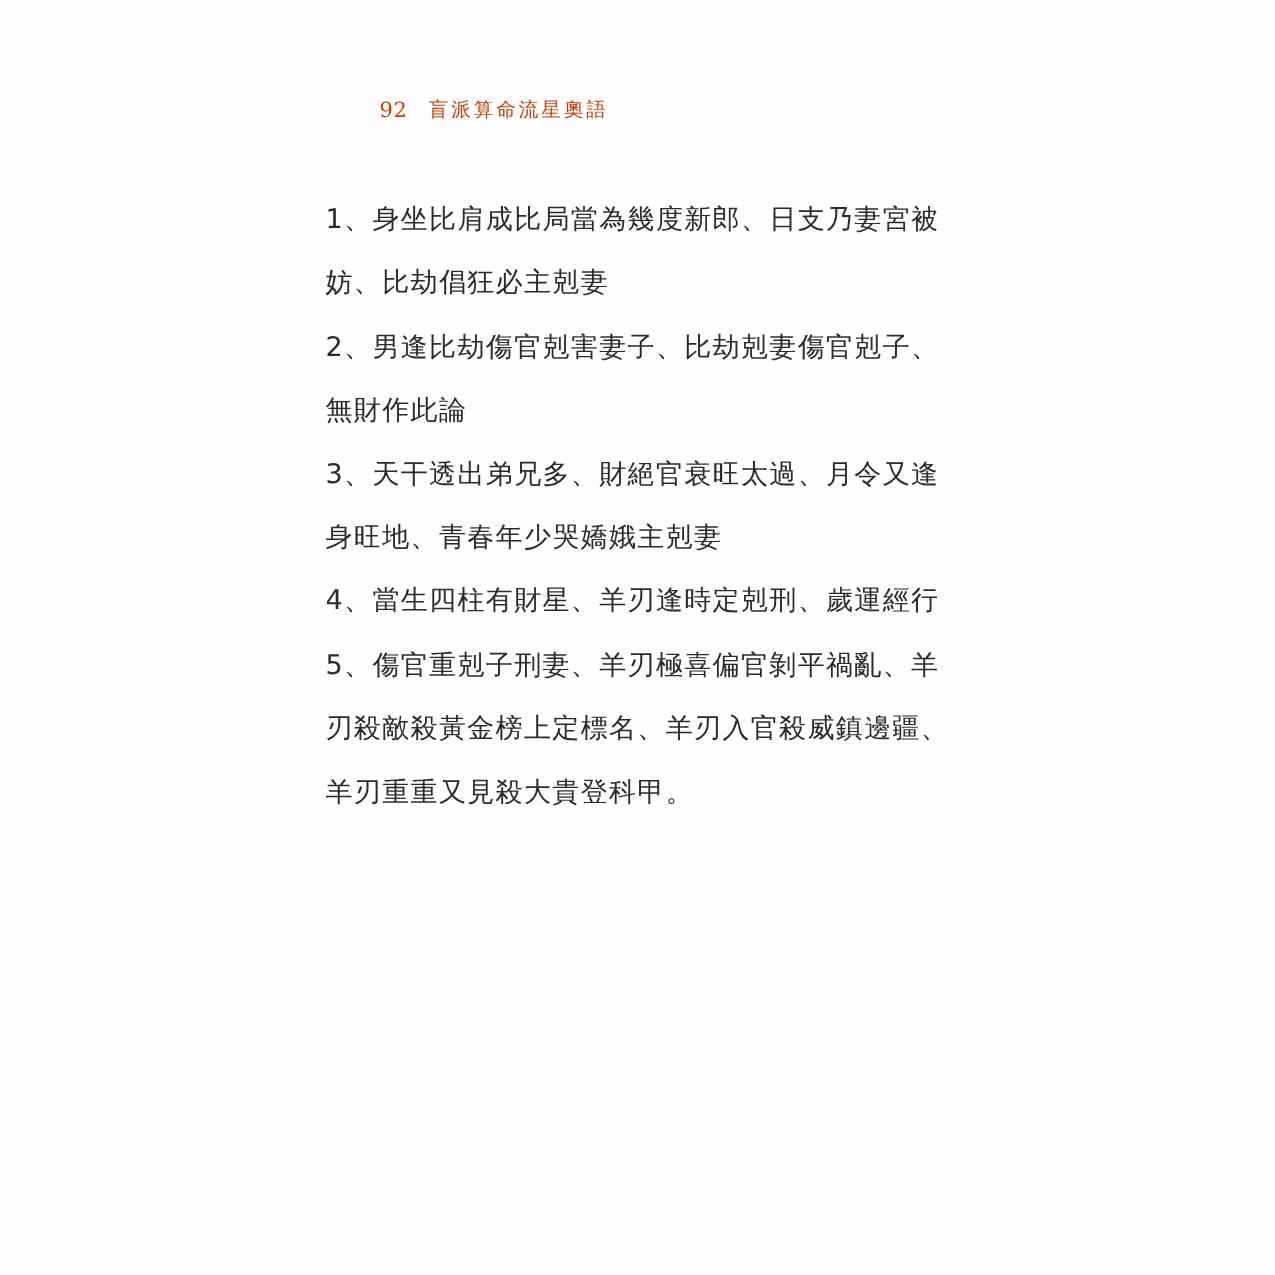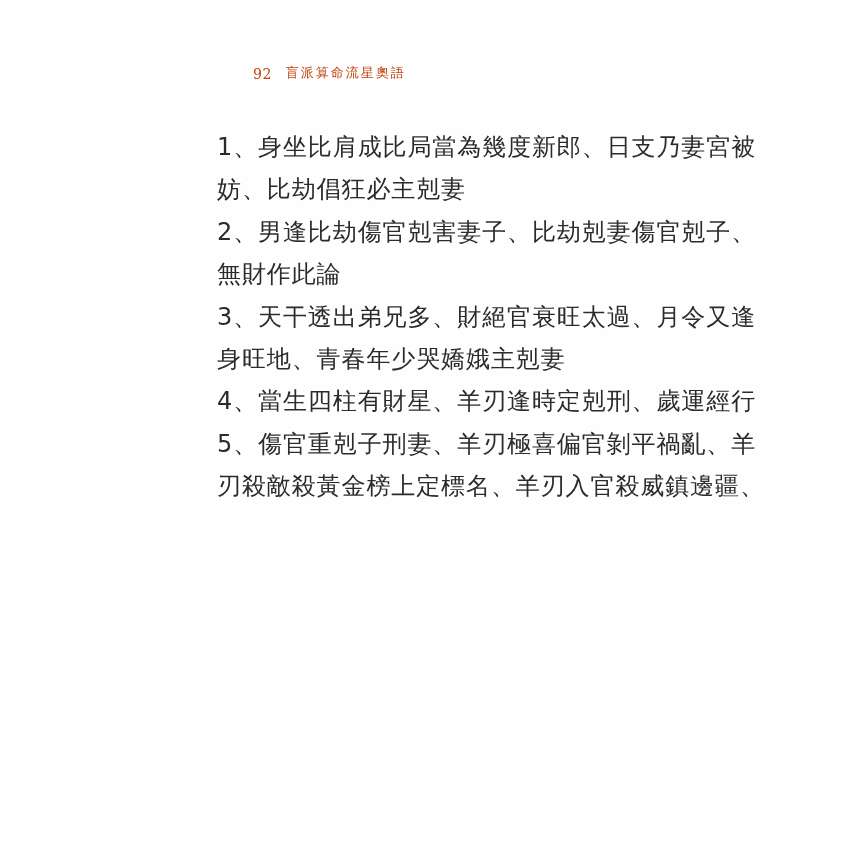--- a/index.html
+++ b/index.html
@@ -44,21 +44,21 @@
     }
     .body-text {
       position: absolute;
       left: 217px;
       top: 130px;
       width: 430px;
     }
     .line {
       height: 42.4px;
       line-height: 34px;
-      font-size: 24px;
+      font-size: 18px;
       white-space: nowrap;
       color: #2b2b2b;
       letter-spacing: 0.9px;
     }
   </style>
 </head>
 <body>
 
 <div class="page">
   <div class="running-header">
@@ -69,14 +69,15 @@
   <div class="body-text">
     <div class="line">1、身坐比肩成比局當為幾度新郎、日支乃妻宮被</div>
     <div class="line">妨、比劫倡狂必主剋妻</div>
     <div class="line">2、男逢比劫傷官剋害妻子、比劫剋妻傷官剋子、</div>
     <div class="line">無財作此論</div>
     <div class="line">3、天干透出弟兄多、財絕官衰旺太過、月令又逢</div>
     <div class="line">身旺地、青春年少哭嬌娥主剋妻</div>
     <div class="line">4、當生四柱有財星、羊刃逢時定剋刑、歲運經行</div>
     <div class="line">5、傷官重剋子刑妻、羊刃極喜偏官剝平禍亂、羊</div>
     <div class="line">刃殺敵殺黃金榜上定標名、羊刃入官殺威鎮邊疆、</div>
+    <div class="line">羊刃重重又見殺大貴登科甲。</div>
   </div>
 </div>
 
 </body></html>

